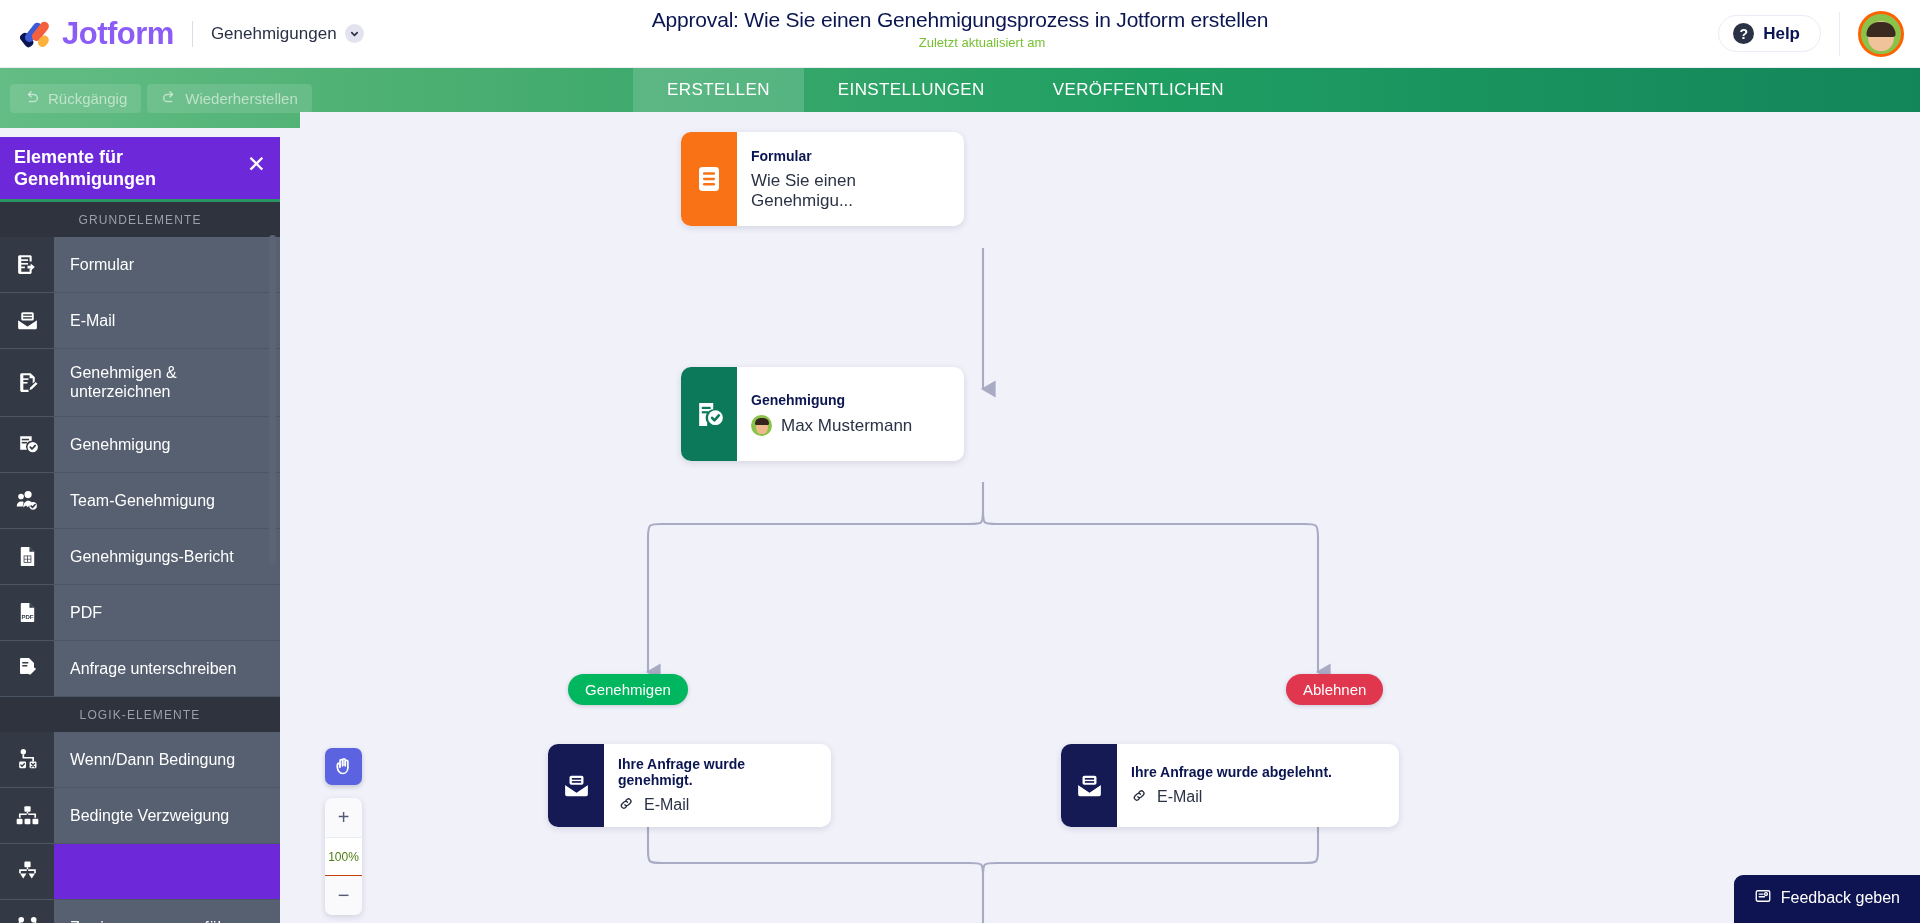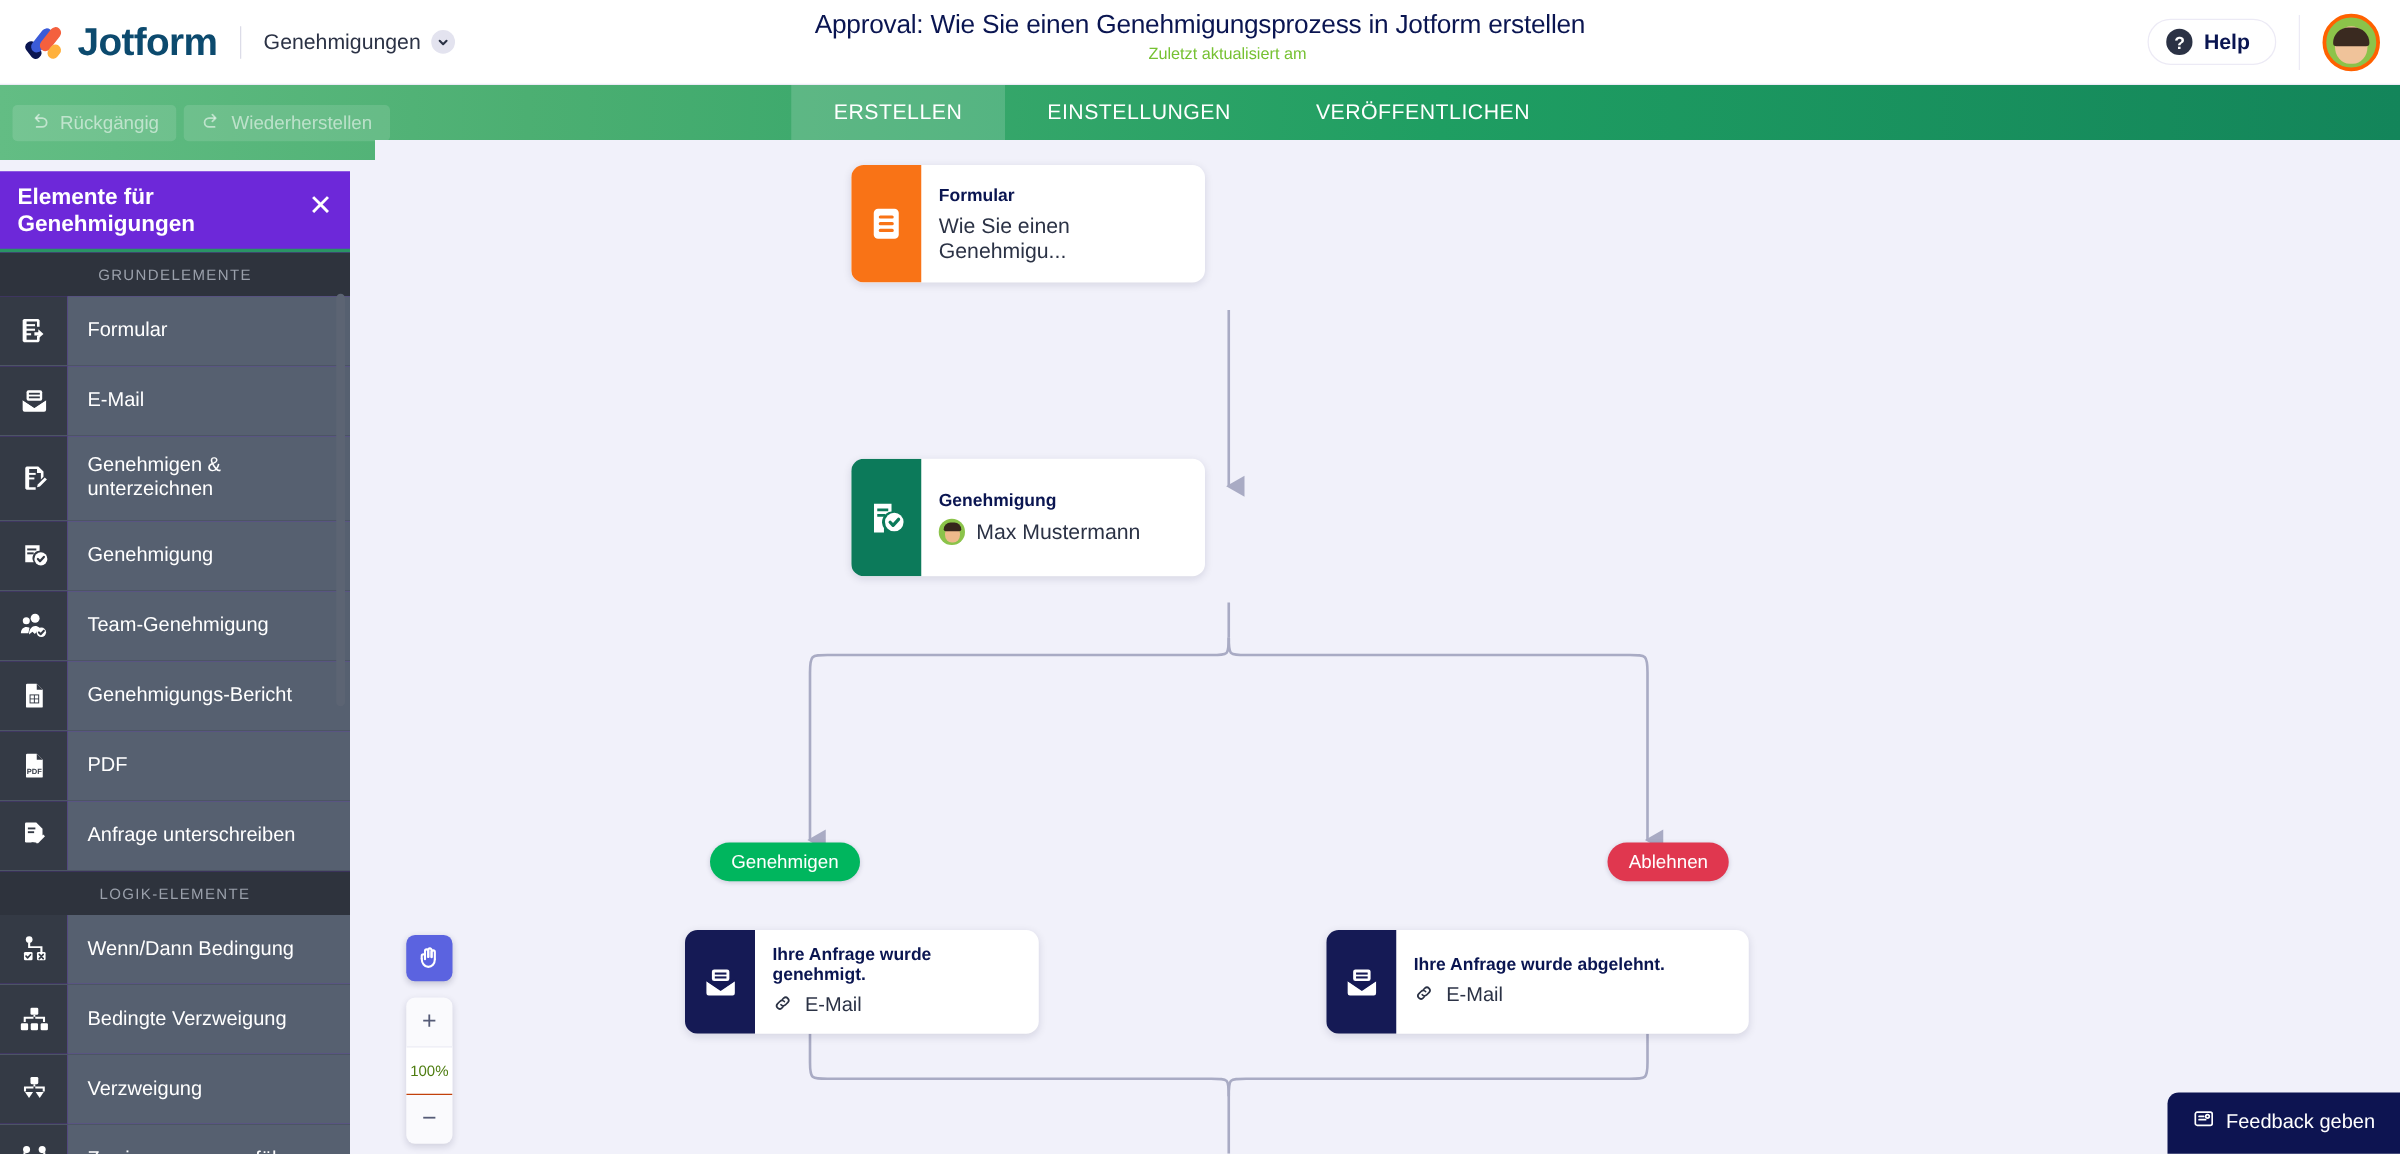--- a/index.html
+++ b/index.html
@@ -13,21 +13,21 @@
   
   .topbar {
     position: absolute; top: 0; left: 0; width: 1920px; height: 68px;
     background: #ffffff;
     display: flex; align-items: center;
     border-bottom: 1px solid #eceaf5;
   }
   .logo-wrap { display: flex; align-items: center; padding-left: 20px; }
   .logo-mark { width: 34px; height: 34px; position: relative; margin-right: 8px; }
   .logo-text {
-    font-size: 31px; font-weight: bold; color: #0c4a6e; letter-spacing: -0.5px;
+    font-size: 31px; font-weight: bold; color: #8b5cf6; letter-spacing: -0.5px;
   }
   .logo-divider { width: 1px; height: 26px; background: #dcdce8; margin: 0 18px; }
   .breadcrumb-item {
     display: flex; align-items: center; gap: 8px;
     font-size: 17px; color: #2b3245;
   }
   .chev-circle {
     width: 19px; height: 19px; border-radius: 50%;
     background: #e3e3ef; display: flex; align-items: center; justify-content: center;
   }
@@ -405,21 +405,20 @@
 
   <div class="sb-item">
     <div class="ic">
       <svg width="25" height="25" viewBox="0 0 24 24" fill="#fff">
           <rect x="9" y="2.5" width="6" height="5.5" rx="1"></rect>
           <path d="M11.3 8v3.4H5.6v2.3H4V9.8h16v3.9h-1.6v-2.3h-5.7V8z"></path>
           <path d="M4.8 14l3.1 4.6L11 14z"></path>
           <path d="M13 14l3.1 4.6L19.2 14z"></path>
         </svg>
     </div>
-    <div class="lb">Verzweigung</div>
   </div>
 
   <div class="sb-item">
     <div class="ic">
       <svg width="25" height="25" viewBox="0 0 24 24" fill="#fff">
           <circle cx="6" cy="4.5" r="2.7"></circle>
           <circle cx="18" cy="4.5" r="2.7"></circle>
           <path d="M5.2 6.5v2.8h13.6V6.5h1.6v4.4H3.6V6.5z"></path>
           <rect x="10.4" y="9.8" width="3.2" height="5.5"></rect>
           <rect x="8.4" y="15" width="7.2" height="5.3" rx="1"></rect>

